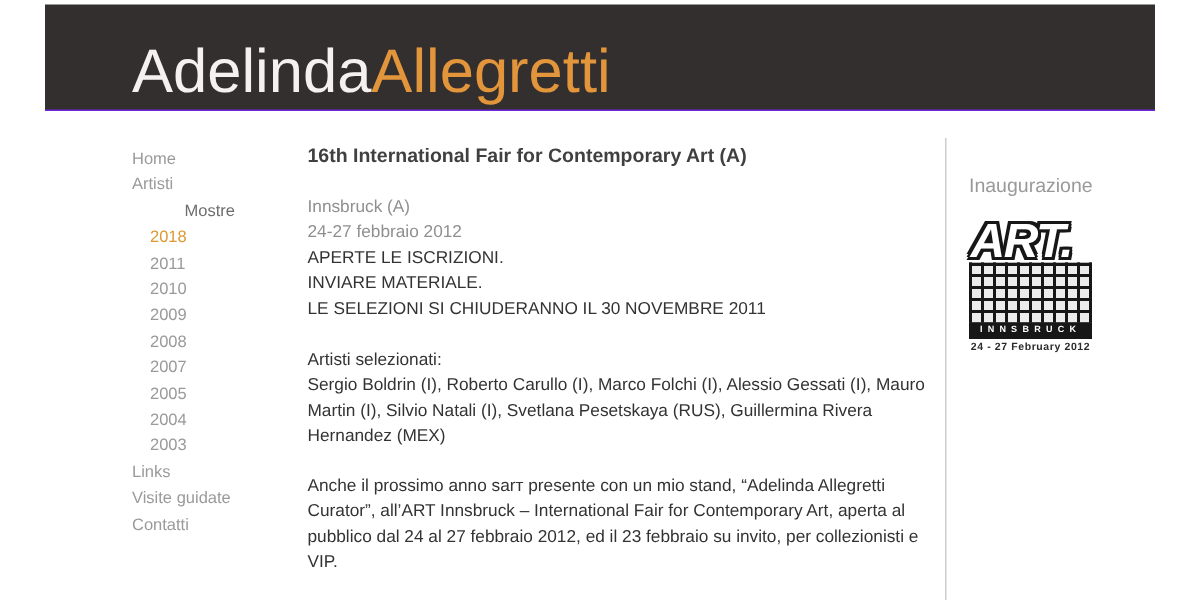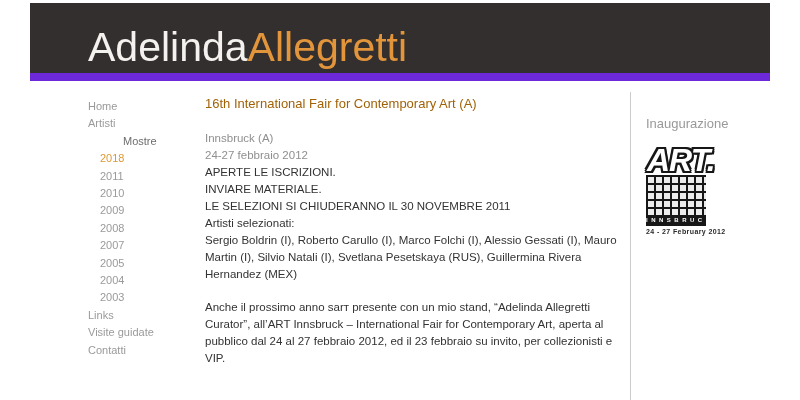--- a/index.html
+++ b/index.html
@@ -6,21 +6,21 @@
   body {
     width:800px; height:400px; overflow:hidden; position:relative;
     background:#ffffff;
     font-family:"Liberation Sans", sans-serif;
     -webkit-font-smoothing:antialiased;
   }
 
   
   .header {
     position:absolute; left:30px; top:3px; width:740px; height:70px;
-    background:#332f2e; border-bottom:8px solid #6d28d9;
+    background:#332f2e; border-bottom:1px solid #6d28d9;
   }
   .site-title {
     position:absolute; left:58px; bottom:4px;
     font-size:41px; line-height:44px; font-weight:normal; letter-spacing:0;
   }
   .site-title .t1 { color:#f4f2ef; }
   .site-title .t2 { color:#e2953b; }
 
   
   .sidebar {
@@ -32,37 +32,37 @@
   .nav-item.sub { padding-left:12px; }
   .nav-item.sub2 { padding-left:9px; }
   .nav-item.active { color:#dd9933; }
 
   
   .content {
     position:absolute; left:205px; top:96px; width:428px;
     color:#333333; font-size:11.5px; line-height:17px;
   }
   .content h1 {
-    margin:0; font-size:13px; line-height:15px; font-weight:normal; color:#a16207;
+    margin:0; font-size:13px; line-height:15px; font-weight:bold; color:#404040;
   }
   .meta { margin-top:19px; color:#8f8f8f; }
   .notice { }
   .b { font-weight:normal; }
-  .artists { }
+  .artists { margin-top:17px; }
   .body-text { margin-top:16px; }
 
   
   .vdivider {
     position:absolute; left:630px; top:92px; height:308px; width:0;
     border-left:1px solid #cccccc;
   }
   .rightbar { position:absolute; left:646px; top:116px; width:86px; }
   .inaug { color:#999999; font-size:13px; margin-bottom:15px; }
 
-  .art-logo { width:60px; }
+  .art-logo { width:82px; }
   .art-word {
     background:#ffffff; color:#ffffff;
     font-style:italic; font-weight:bold; font-size:32px; line-height:29px;
     letter-spacing:-1px; padding-left:1px;
     text-shadow:
       2px 0 0 #171717, -2px 0 0 #171717, 0 2px 0 #171717, 0 -2px 0 #171717,
       2px 2px 0 #171717, -2px -2px 0 #171717, 2px -2px 0 #171717, -2px 2px 0 #171717;
   }
   .art-grid {
     height:40px;

